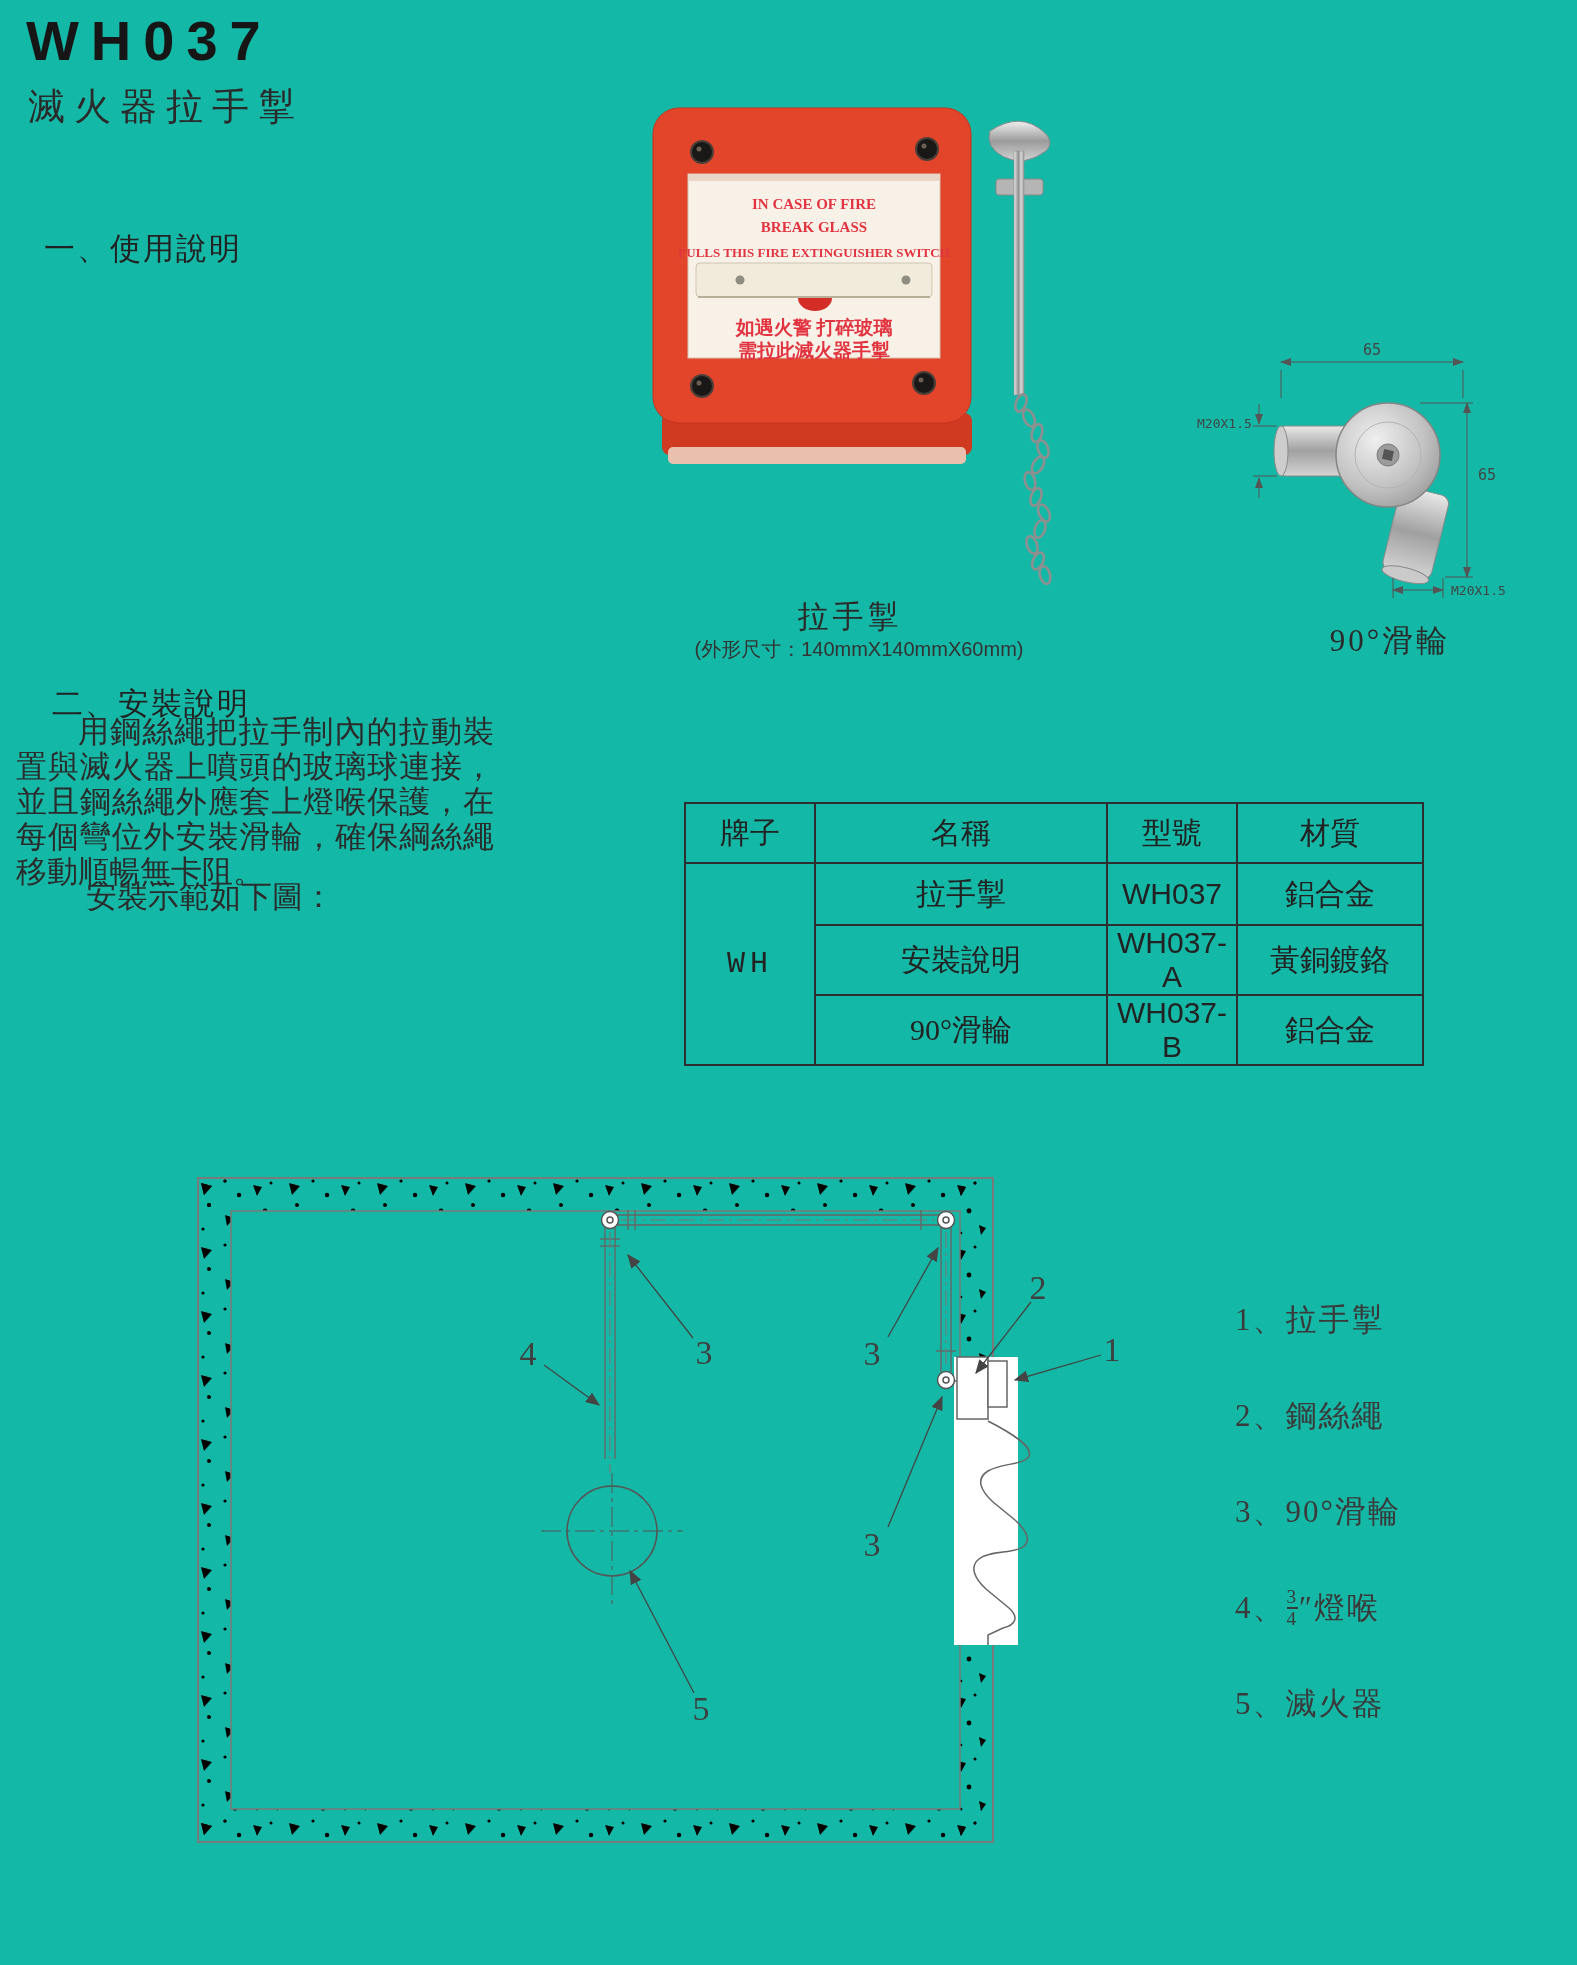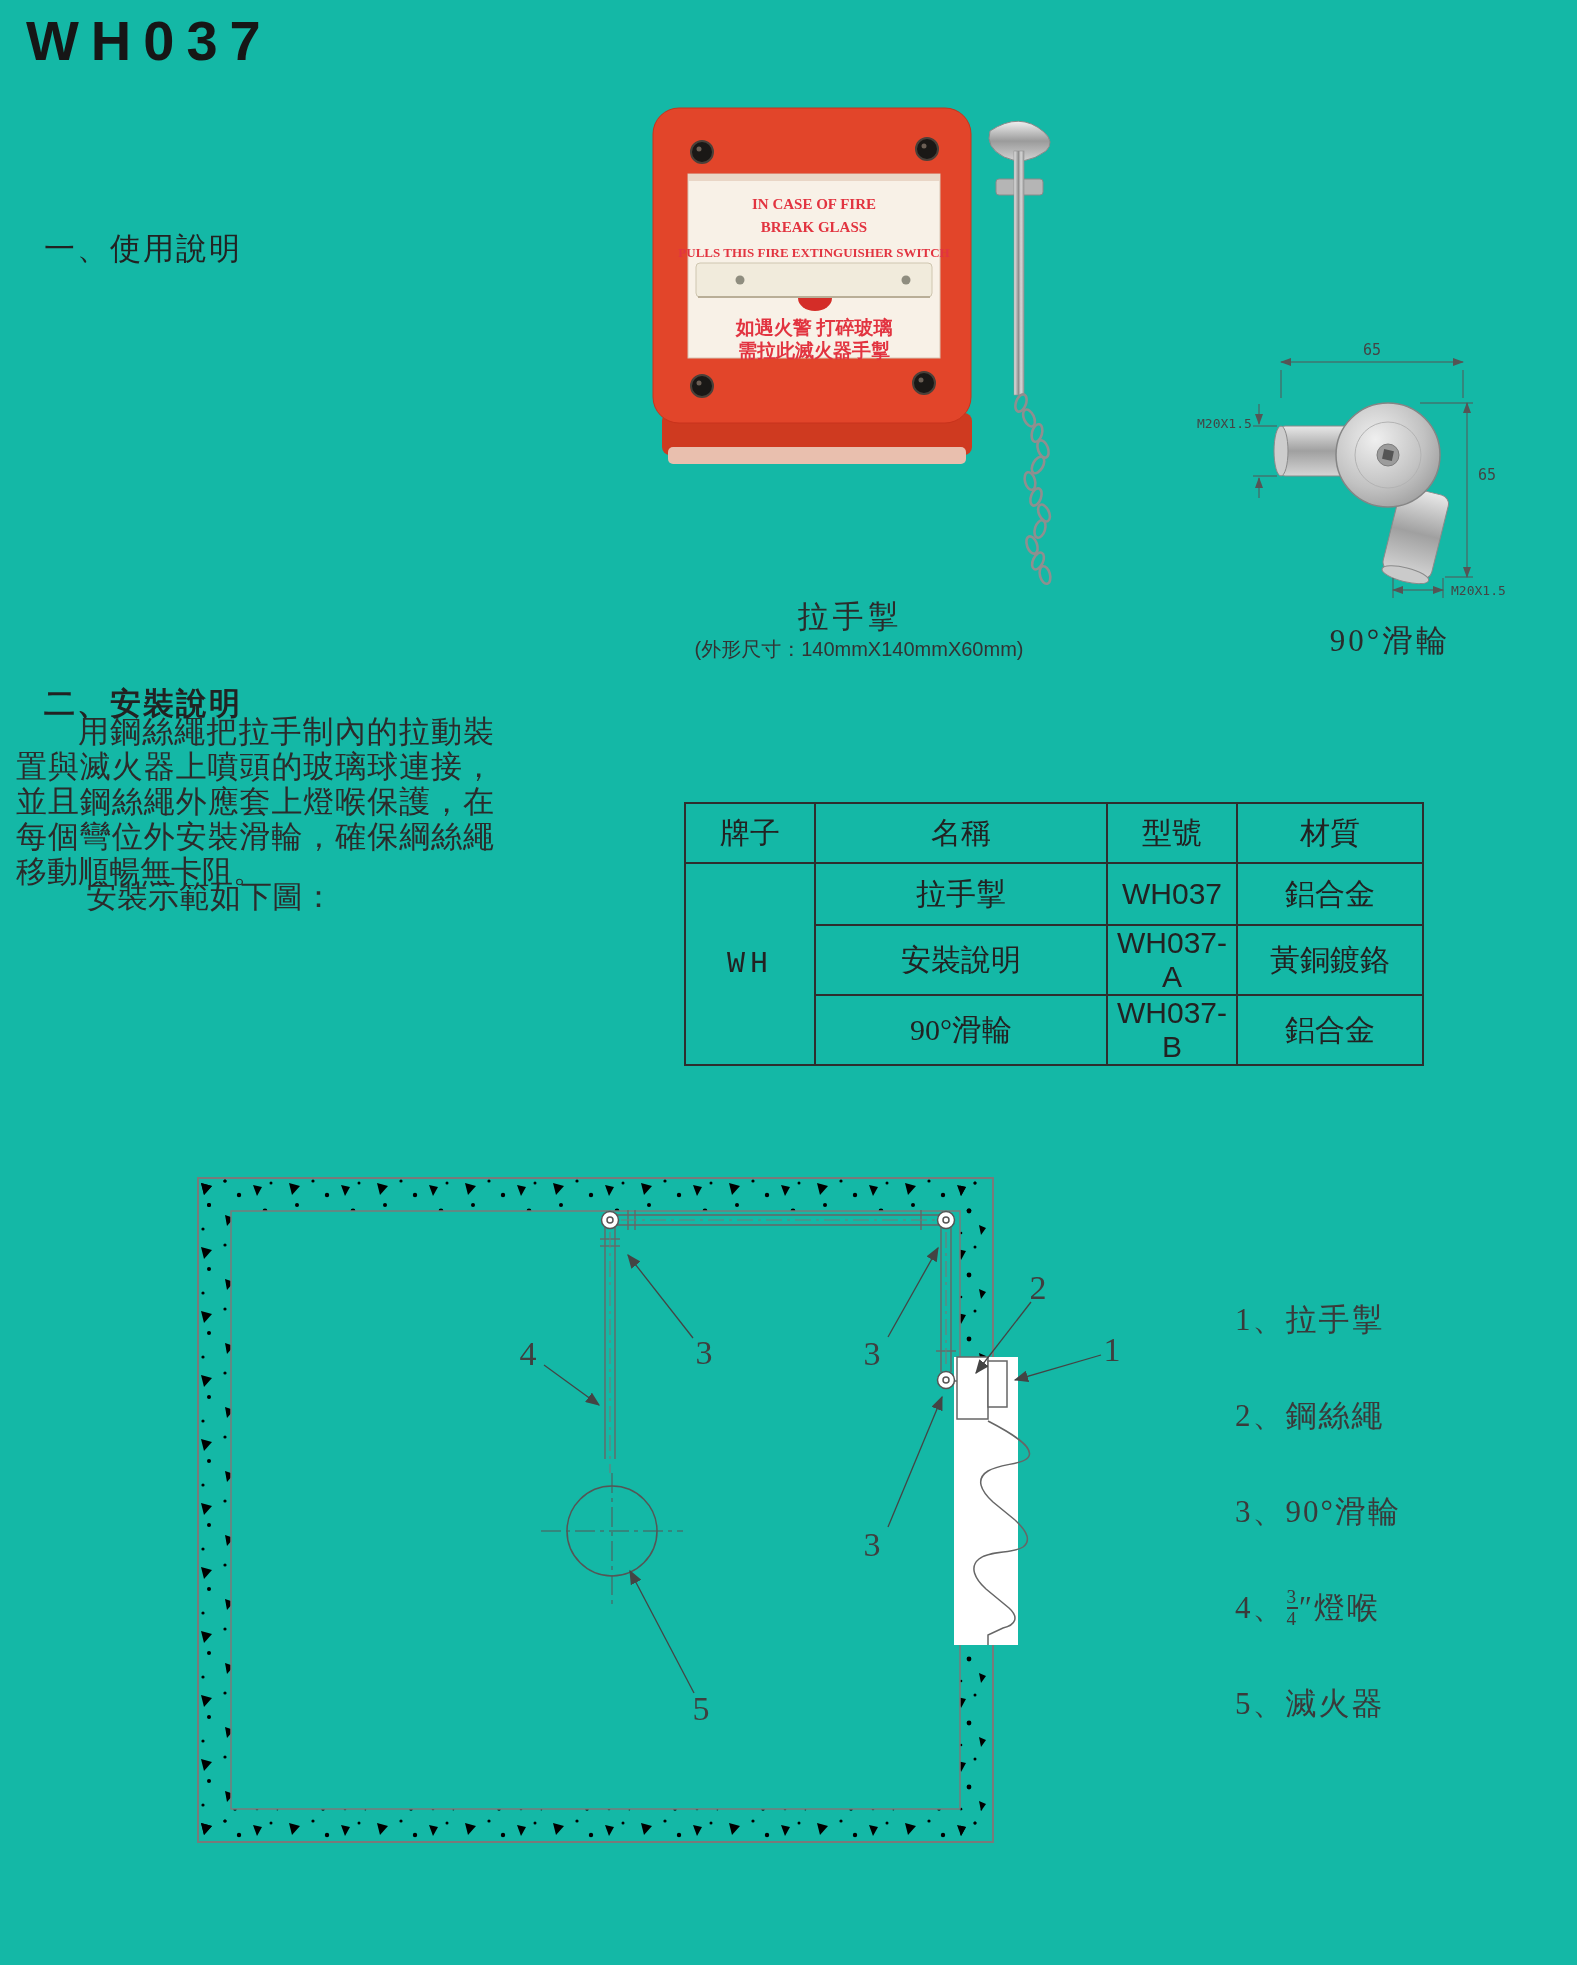--- a/index.html
+++ b/index.html
@@ -8,21 +8,21 @@
   .abs{position:absolute;}
 
   
   .model{left:26px;top:8px;font-family:"Liberation Sans",sans-serif;font-weight:bold;
          font-size:56px;letter-spacing:12px;color:#161616;}
   .subtitle{left:28px;top:82px;font-size:37px;letter-spacing:9px;color:#2a2a2a;}
 
   
   .sec-heading{font-size:31px;letter-spacing:2px;color:#222;}
   .h-usage{left:44px;top:228px;}
-  .h-install{left:44px;top:683px;font-weight:bold;}
+  .h-install{left:52px;top:683px;}
   .body1{left:16px;top:276px;width:494px;font-size:30px;line-height:45px;
          text-align:justify;text-indent:2em;letter-spacing:0.5px;}
   .body2{left:16px;top:714px;width:478px;font-size:31px;line-height:35px;
          text-align:justify;text-indent:2em;}
   .note{left:86px;top:876px;font-size:31px;}
 
   
   .photo-caption{left:640px;top:596px;width:420px;text-align:center;font-size:31px;letter-spacing:4px;}
   .photo-dims{left:594px;top:636px;width:530px;text-align:center;font-size:20px;
               font-family:"Liberation Sans",sans-serif;color:#333;}
@@ -53,20 +53,21 @@
 
   svg text{font-family:"Liberation Serif","DejaVu Serif",serif;}
   svg .dimtxt{font-family:"DejaVu Sans Mono",monospace;}
 </style>
 </head>
 <body>
 
 <div class="page">
 
   <div class="abs model">WH037</div>
+  <div class="abs subtitle">滅火器拉手掣</div>
 
   <div class="abs sec-heading h-usage">一、使用說明</div>
 
   <div class="abs sec-heading h-install">二、安裝說明</div>
   <div class="abs body2">用鋼絲繩把拉手制內的拉動裝置與滅火器上噴頭的玻璃球連接，並且鋼絲繩外應套上燈喉保護，在每個彎位外安裝滑輪，確保綱絲繩移動順暢無卡阻。</div>
   <div class="abs note">安裝示範如下圖：</div>
 
   <svg class="abs" style="left:640px;top:95px;" width="420" height="500" viewBox="0 0 420 500">
     <defs>
       <linearGradient id="metalV" x1="0" y1="0" x2="1" y2="0">

